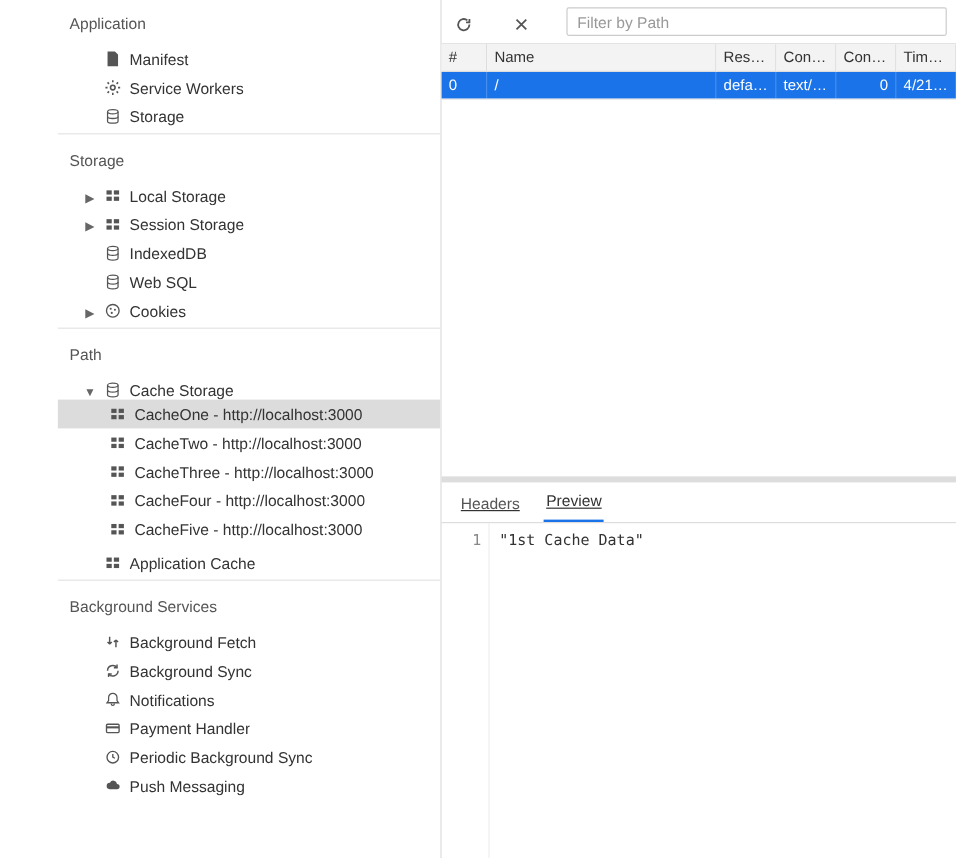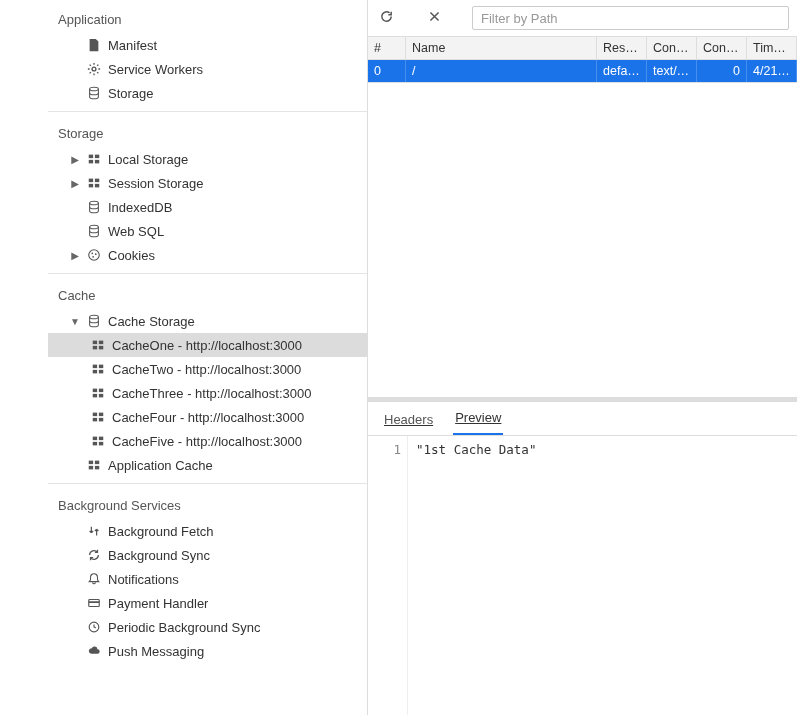--- a/index.html
+++ b/index.html
@@ -2,29 +2,29 @@
 <html><head>
 <meta charset="utf-8">
 <style>
   * { box-sizing: border-box; margin: 0; padding: 0; }
   html, body { height: 100%; font-family: -apple-system, "Segoe UI", Arial, sans-serif; font-size: 13px; color: #333; }
   .root { display: flex; width: 797px; height: 715px; background: #fff; }
   .sidebar { width: 320px; border-right: 1px solid #ddd; overflow-y: auto; padding-top: 4px; margin-left: 48px; }
   .main { flex: 1; display: flex; flex-direction: column; }
   .section-title { padding: 8px 10px 6px 10px; color: #555; font-size: 13px; }
   .tree-row { display: flex; align-items: center; height: 24px; padding-left: 12px; gap: 6px; cursor: default; }
-  .tree-row.lvl1 { padding-left: 22px; }
+  .tree-row.lvl1 { padding-left: 22px; align-items: flex-end; }
   .tree-row.lvl2 { padding-left: 42px; }
   .tree-row.selected { background: #dcdcdc; align-items: center; }
   .disclosure { width: 10px; display: inline-flex; justify-content: center; color: #666; font-size: 10px; }
   .icon { width: 16px; height: 16px; display: inline-flex; align-items: center; justify-content: center; color: #555; }
   .label { white-space: nowrap; overflow: hidden; text-overflow: ellipsis; color: #333; }
   .divider { height: 1px; background: #e4e4e4; margin: 6px 0; }
   
-  .toolbar { display: flex; align-items: flex-start; gap: 28px; padding: 6px 8px; border-bottom: 1px solid #ddd; }
+  .toolbar { display: flex; align-items: flex-end; gap: 28px; padding: 6px 8px; border-bottom: 1px solid #ddd; }
   .tool-btn { width: 20px; height: 20px; display: inline-flex; align-items: center; justify-content: center; color: #555; cursor: pointer; }
   .filter { flex: 1; height: 24px; border: 1px solid #ccc; border-radius: 2px; padding: 0 8px; font-size: 13px; }
   .filter::placeholder { color: #999; }
   
   .table { border-bottom: 1px solid #ddd; }
   .thead, .trow { display: flex; }
   .thead .cell { background: #f3f3f3; border-right: 1px solid #ddd; border-bottom: 1px solid #ddd; padding: 4px 6px; color: #333; font-size: 12.5px; white-space: nowrap; overflow: hidden; text-overflow: ellipsis; }
   .trow .cell { border-right: 1px solid rgba(255,255,255,0.2); padding: 4px 6px; font-size: 12.5px; white-space: nowrap; overflow: hidden; text-overflow: ellipsis; }
   .trow.selected { background: #1a73e8; color: #fff; }
   .trow.selected .cell { color: #fff; }
@@ -141,21 +141,21 @@
             <circle cx="6" cy="6" r="1" fill="#555"></circle>
             <circle cx="10" cy="7" r="1" fill="#555"></circle>
             <circle cx="7" cy="10" r="1" fill="#555"></circle>
           </svg>
       </span>
       <span class="label">Cookies</span>
     </div>
 
     <div class="divider"></div>
 
-    <div class="section-title">Cache</div>
+    <div class="section-title">Path</div>
     <div class="tree-row lvl1">
       <span class="disclosure">▼</span>
       <span class="icon">
         <svg viewBox="0 0 16 16" width="14" height="14">
             <ellipse cx="8" cy="3.5" rx="5" ry="2" fill="none" stroke="#555" stroke-width="1.2"></ellipse>
             <path d="M3 3.5v9c0 1.1 2.2 2 5 2s5-.9 5-2v-9" fill="none" stroke="#555" stroke-width="1.2"></path>
             <path d="M3 8c0 1.1 2.2 2 5 2s5-.9 5-2" fill="none" stroke="#555" stroke-width="1.2"></path>
           </svg>
       </span>
       <span class="label">Cache Storage</span>

